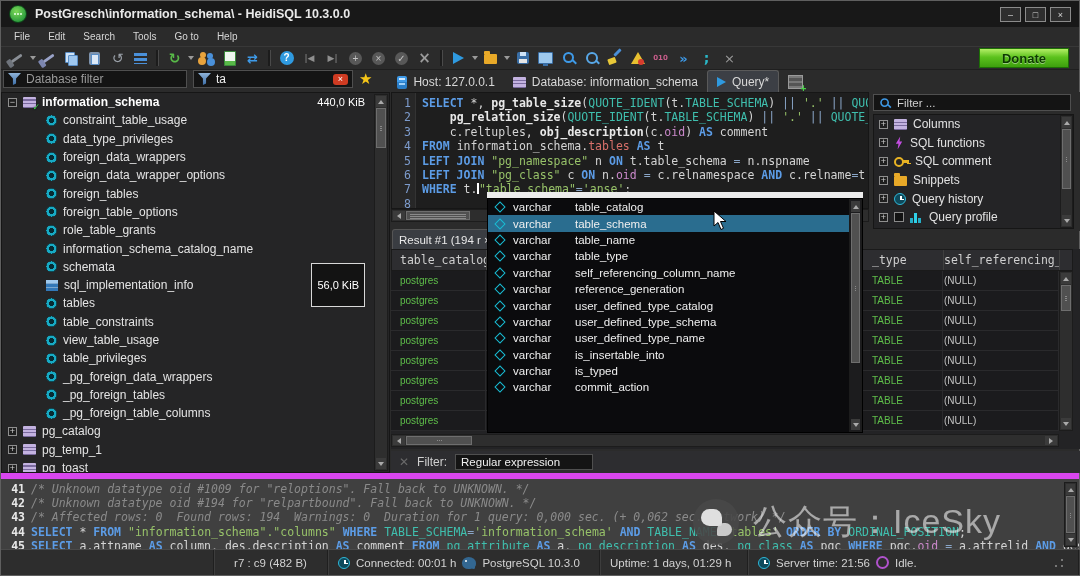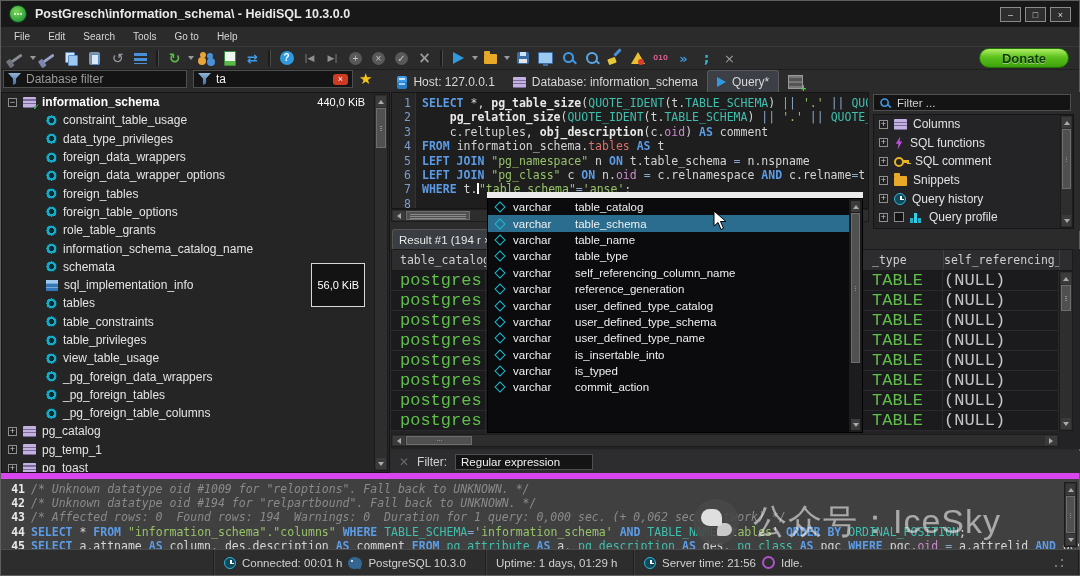--- a/index.html
+++ b/index.html
@@ -20,21 +20,21 @@
   .menubar{position:absolute;left:0;top:26px;right:0;height:19px;background:#2b2b2b;display:flex;align-items:center;padding-left:4px}
   .mitem{padding:0 9px;font-size:10px;color:#d6d6d6}
 
   
   .toolbar{position:absolute;left:0;top:45px;right:0;height:23px;background:#2b2b2b;border-top:1px solid #383838;display:flex;align-items:center;padding-left:4px;box-sizing:border-box}
   .tb{width:23px;height:20px;display:flex;align-items:center;justify-content:center;flex:0 0 23px}
   .glyph{font-family:"DejaVu Sans",sans-serif;line-height:1}
   .dd{width:9px;height:20px;display:flex;align-items:center;justify-content:center;flex:0 0 9px}
   .dd::after{content:"";border-left:3px solid transparent;border-right:3px solid transparent;border-top:4px solid #9a9a9a}
   .tsep{width:2px;height:16px;background:#1c1c1c;border-right:1px solid #4a4a4a;margin:0 4px;flex:0 0 2px}
-  .donate{margin-left:auto;margin-right:10px;width:88px;height:18px;border:1px solid #1d6f06;border-radius:10px;
+  .donate{margin-left:auto;margin-right:10px;width:88px;height:18px;border:1px solid #1d6f06;border-radius:0;
     background:linear-gradient(#b3ef66,#5cc21d 45%,#3da00e);color:#0d3b00;font-weight:bold;font-size:13px;
     display:flex;align-items:center;justify-content:center;text-shadow:0 1px 0 rgba(255,255,255,.45)}
   .i-circle{width:13px;height:13px;border-radius:50%;background:#585858;color:#c4c4c4;font-size:10px;line-height:13px;text-align:center}
 
   
   .i{display:inline-block;position:relative}
   .i-plug{width:13px;height:3px;background:#8a8f96;border-radius:2px;transform:rotate(-35deg)}
   .i-plug::before{content:"";position:absolute;left:-4px;top:-2.5px;width:5px;height:8px;background:#6f747c;border-radius:1px}
   .i-plug2{width:13px;height:3px;background:#9aa3c8;border-radius:2px;transform:rotate(-35deg)}
   .i-plug2::before{content:"";position:absolute;left:-4px;top:-2.5px;width:5px;height:8px;background:#7c86b0;border-radius:1px}
@@ -145,21 +145,21 @@
 
   
   .result-tab{position:absolute;left:391px;top:137px;width:106px;height:20px;background:#3a3d42;border:1px solid #555;border-bottom:none;border-radius:3px 3px 0 0;
     font-size:11.5px;color:#e8e8e8;display:flex;align-items:center;padding:0 6px;box-sizing:border-box;white-space:nowrap;overflow:hidden}
   #grid{position:absolute;left:390px;top:157px;width:689px;height:200px;background:#232325}
   .ghead{position:absolute;left:0;top:0;width:682px;height:22px;background:#2d2d30;border:1px solid #1a1a1a;box-sizing:border-box}
   .gh{position:absolute;top:0;height:20px;line-height:20px;font-family:"DejaVu Sans Mono",monospace;font-size:11.5px;color:#cfcfcf;border-right:1px solid #3f3f3f;padding-left:8px;box-sizing:border-box;white-space:nowrap;overflow:hidden}
   .gc0{left:0;width:95px}.gc1{left:472px;width:80px}.gc2{left:544px;width:124px}
   #grows{position:absolute;left:0;top:22px;width:668px;height:160px;background:#1b1b1d}
   .grow{position:relative;height:20px;border-bottom:1px solid #2a2a2c;box-sizing:border-box}
-  .gcell{position:absolute;top:0;height:19px;line-height:19px;font-family:Liberation Mono, monospace;font-size:17px;padding-left:9px;box-sizing:border-box;border-right:1px solid #2a2a2c;white-space:nowrap;overflow:hidden}
+  .gcell{position:absolute;top:0;height:19px;line-height:19px;font-family:Liberation Sans, sans-serif;font-size:10px;padding-left:9px;box-sizing:border-box;border-right:1px solid #2a2a2c;white-space:nowrap;overflow:hidden}
   .v-green{color:#5fbf4a}.v-null{color:#c4c4c4}
 
   
   .sbar{position:absolute;background:#2e2e2e;border:1px solid #1c1c1c;box-sizing:border-box}
   .sb-btn{position:absolute;background:#3b3b3b;display:flex;align-items:center;justify-content:center}
   .sb-btn.v{left:1px;right:1px;height:11px}
   .sb-btn.h{top:1px;bottom:1px;width:12px}
   .sb-thumb{position:absolute;background:#505050;border:1px solid #6e6e6e;box-sizing:border-box}
   .sb-thumb::after{content:"";position:absolute;left:3px;right:3px;top:50%;height:1px;background:#8a8a8a;box-shadow:0 -2px 0 #8a8a8a,0 2px 0 #8a8a8a}
   .sb-thumb.h::after{left:50%;top:3px;bottom:3px;width:1px;height:auto;background:#8a8a8a;box-shadow:-2px 0 0 #8a8a8a,2px 0 0 #8a8a8a}
@@ -416,25 +416,25 @@
         <div class="trow indent1">
           <span class="ic-view"></span>
           <span class="lbl">tables</span>
         </div>
         <div class="trow indent1">
           <span class="ic-view"></span>
           <span class="lbl">table_constraints</span>
         </div>
         <div class="trow indent1">
           <span class="ic-view"></span>
+          <span class="lbl">view_table_usage</span>
+        </div>
+        <div class="trow indent1">
+          <span class="ic-view"></span>
           <span class="lbl">table_privileges</span>
-        </div>
-        <div class="trow indent1">
-          <span class="ic-view"></span>
-          <span class="lbl">view_table_usage</span>
         </div>
         <div class="trow indent1">
           <span class="ic-view"></span>
           <span class="lbl">_pg_foreign_data_wrappers</span>
         </div>
         <div class="trow indent1">
           <span class="ic-view"></span>
           <span class="lbl">_pg_foreign_tables</span>
         </div>
         <div class="trow indent1">
@@ -703,20 +703,23 @@
         </div>
       <div class="sb-thumb" style="left:1px;right:1px;top:13px;bottom:13px"></div>
       <div class="sb-btn v" style="bottom:1px">
           <span class="arr-dn"></span>
         </div>
     </div>
   </div>
 
   <div class="statusbar" id="statusbar">
       <span class="seg" style="width: 213px; flex: 0 0 213px; justify-content: flex-start;"></span>
+      <span class="seg" style="width: 114px; flex: 0 0 114px; justify-content: center;">
+        <span>r7 : c9 (482 B)</span>
+      </span>
       <span class="seg" style="width: 272px; flex: 0 0 272px; justify-content: flex-start;">
         <span class="ic-clock"></span>
         <span>Connected: 00:01 h</span>
         <span class="ic-pg"></span>
         <span>PostgreSQL 10.3.0</span>
       </span>
       <span class="seg" style="width: 148px; flex: 0 0 148px; justify-content: flex-start;">
         <span>Uptime: 1 days, 01:29 h</span>
       </span>
       <span class="seg" style="flex: 1 1 0%;">

